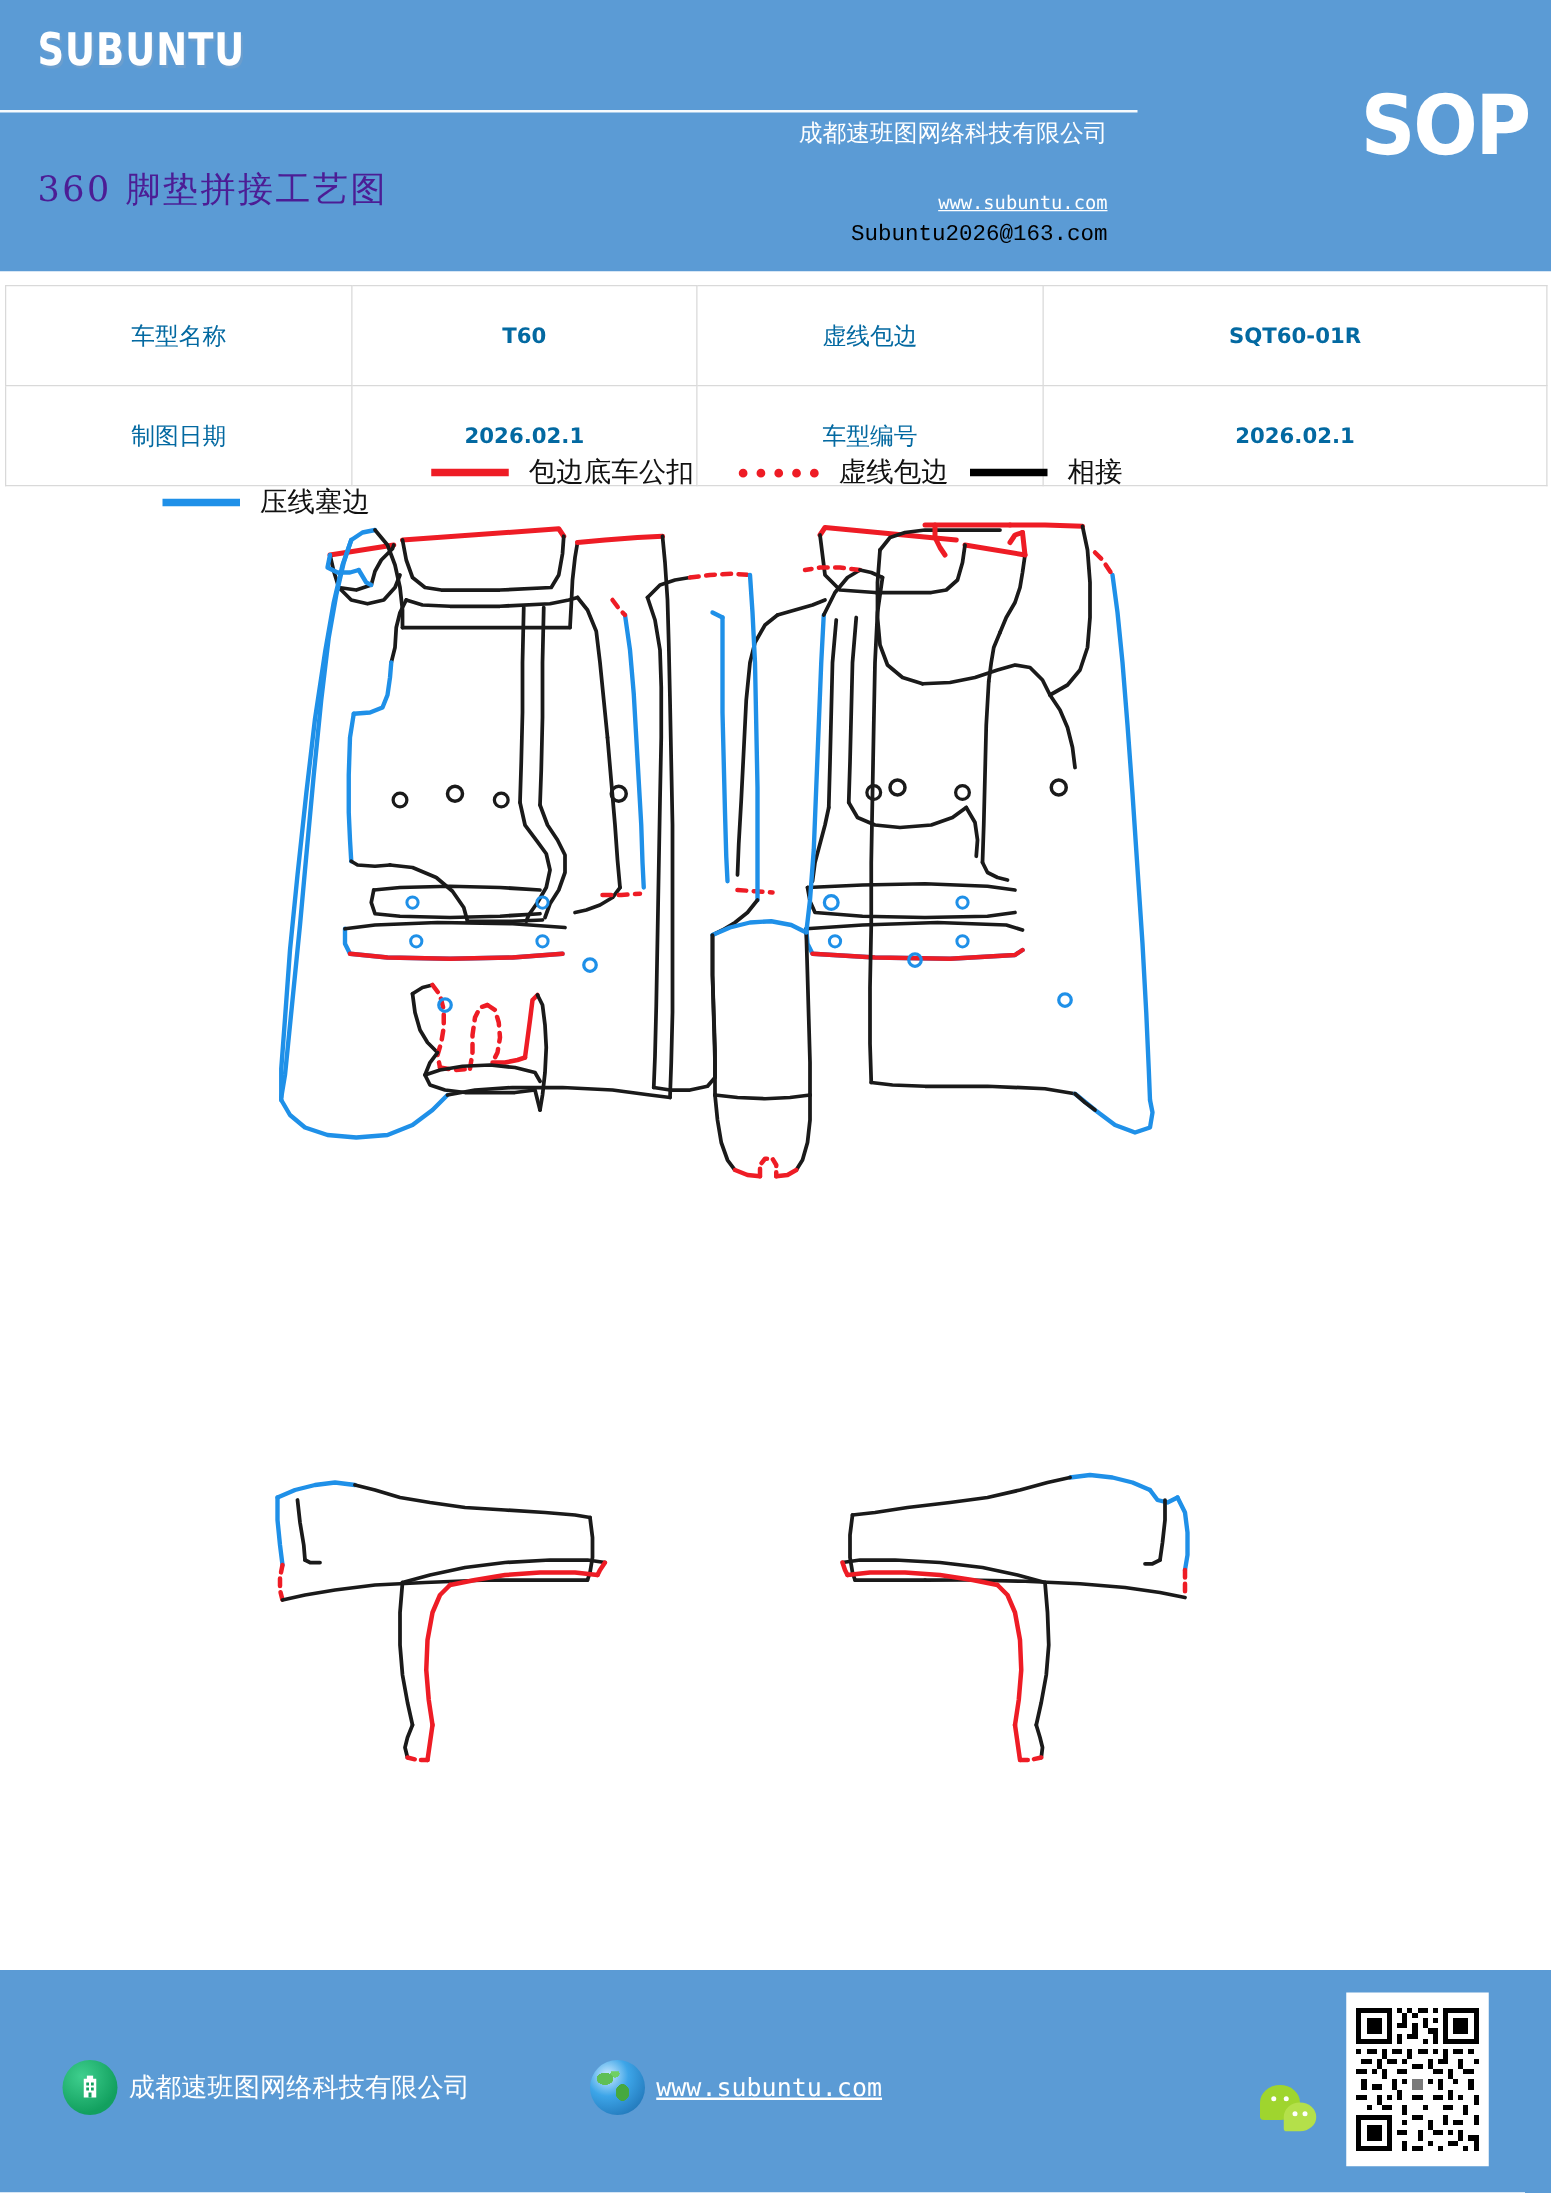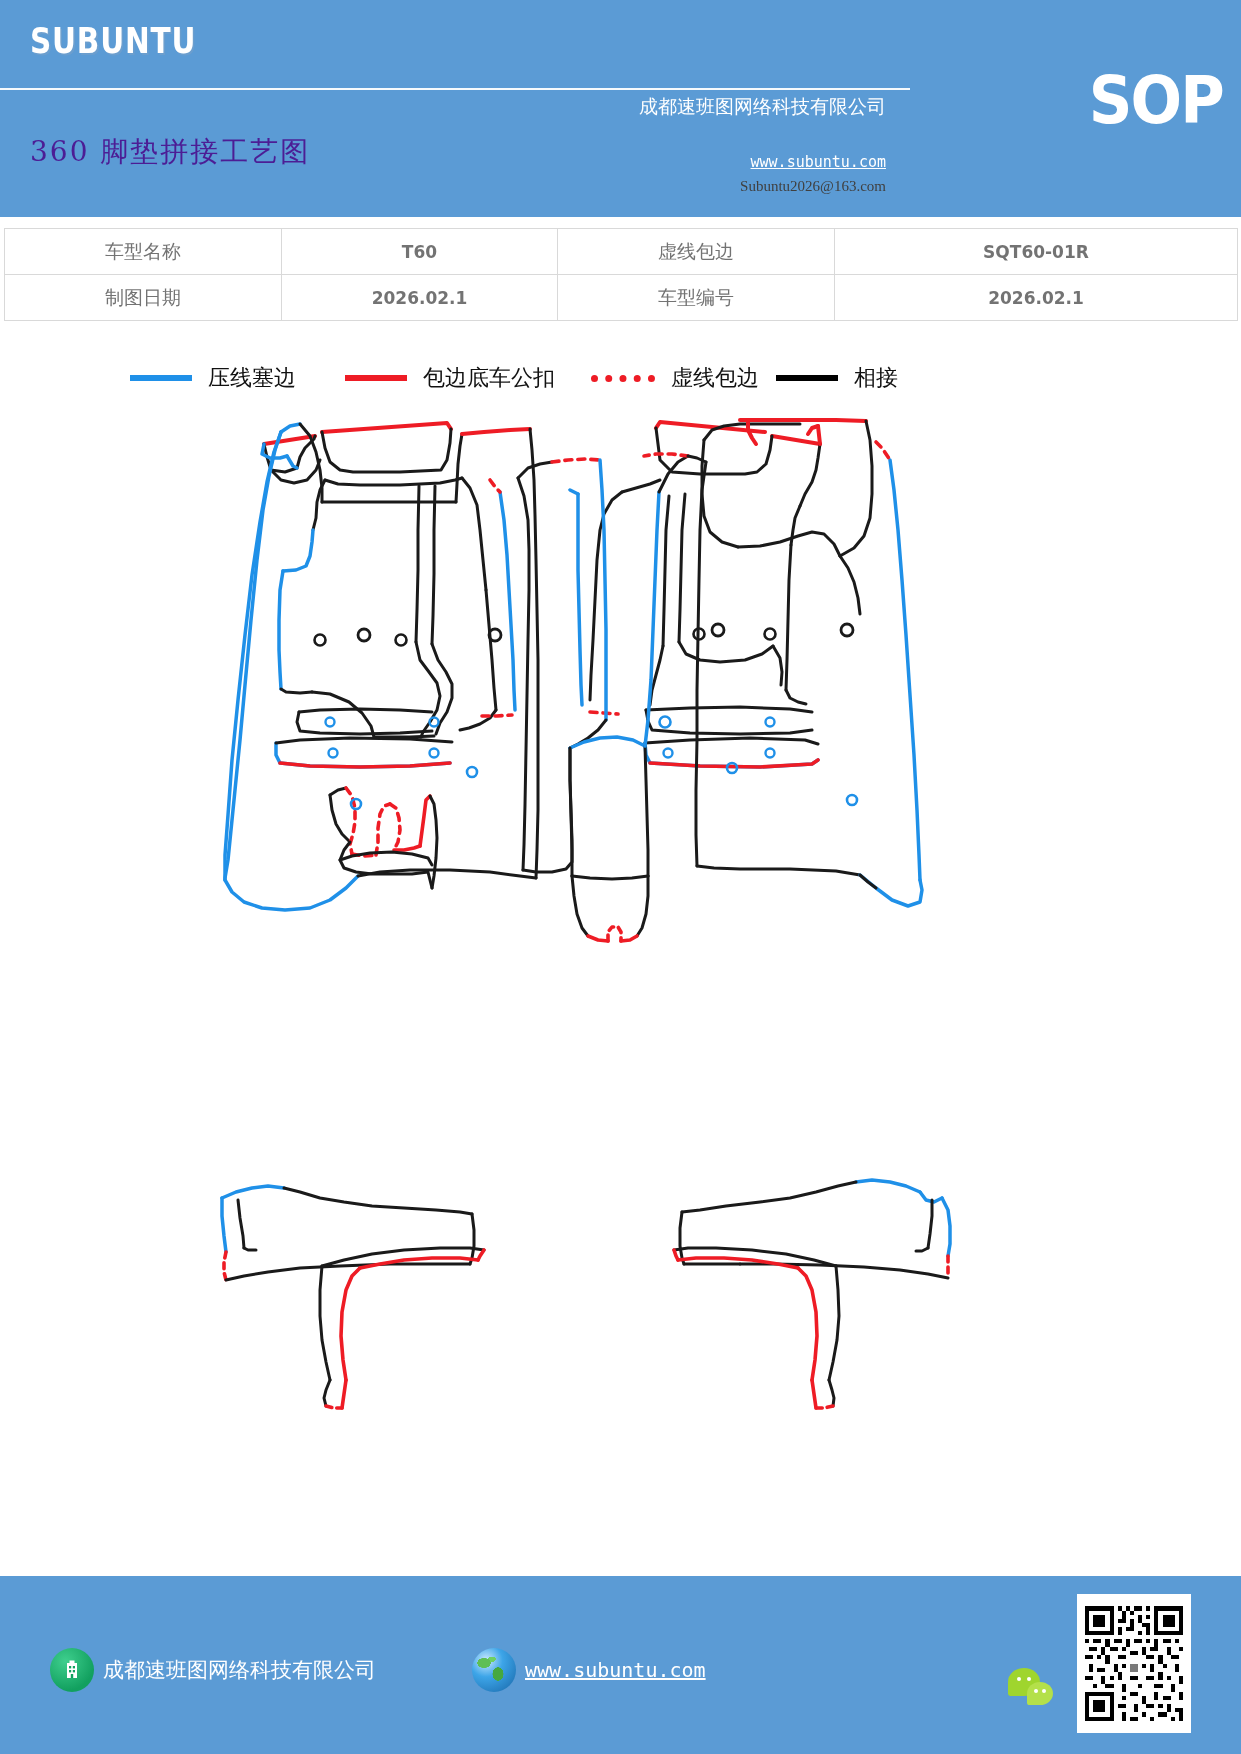--- a/index.html
+++ b/index.html
@@ -84,44 +84,44 @@
     font-family: "DejaVu Sans Mono", monospace;
     font-size: 15px;
     color: #ffffff;
     text-decoration: underline;
     white-space: nowrap;
   }
   .site-email {
     position: absolute;
     right: 355px;
     top: 178px;
-    font-family: Liberation Serif, serif;
-    font-size: 15px;
-    color: #404040;
+    font-family: Liberation Mono, monospace;
+    font-size: 18px;
+    color: #000000;
     white-space: nowrap;
   }
 
   
   .info-table {
     position: absolute;
     left: 4px;
     top: 228px;
     width: 1233px;
     border-collapse: collapse;
     table-layout: fixed;
   }
   .info-table td {
     border: 1px solid #d9d9d9;
     height: 45px;
     text-align: center;
     vertical-align: middle;
     font-family: "DejaVu Serif", serif;
     font-size: 19px;
-    color: #737373;
-    padding: 0;
+    color: #0369a1;
+    padding: 17px;
   }
   .info-table td.val {
     font-family: "DejaVu Sans", sans-serif;
     font-weight: bold;
     font-size: 17px;
   }
   .col-a { width: 277px; }
   .col-b { width: 276px; }
   .col-c { width: 277px; }
   .col-d { width: 403px; }
@@ -296,21 +296,21 @@
     <tr>
       <td>制图日期</td>
       <td class="val">2026.02.1</td>
       <td>车型编号</td>
       <td class="val">2026.02.1</td>
     </tr>
   </tbody>
 </table>
 
 <div class="legend">
-  <div class="legend-item" style="left:130px;">
+  <div class="legend-item" style="left:130px;margin-top:24px;">
     <span class="legend-swatch" style="background:#1f90e8;"></span>
     <span class="legend-label">压线塞边</span>
   </div>
   <div class="legend-item" style="left:345px;">
     <span class="legend-swatch" style="background:#ee1c25;"></span>
     <span class="legend-label">包边底车公扣</span>
   </div>
   <div class="legend-item" style="left:591px;">
     <span class="legend-swatch dashed"></span>
     <span class="legend-label">虚线包边</span>

